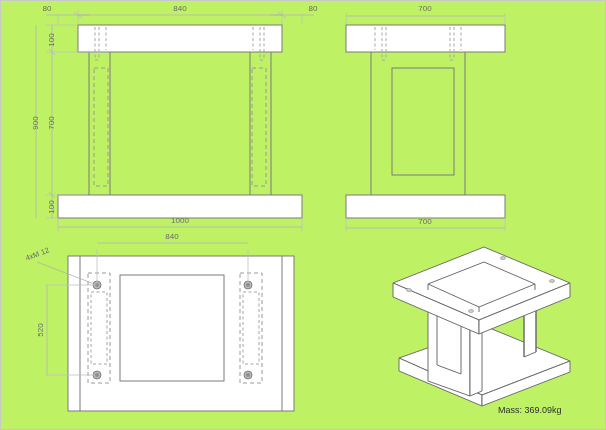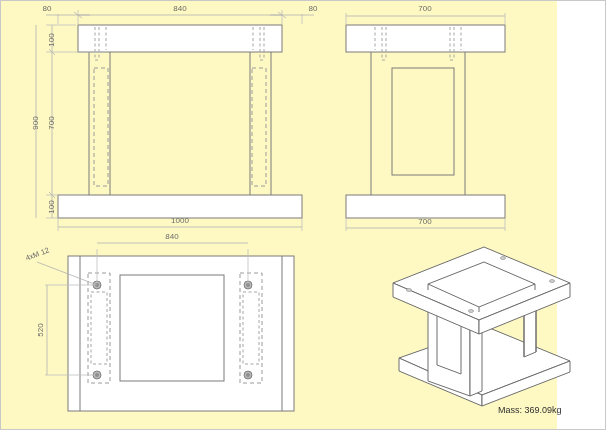--- a/index.html
+++ b/index.html
@@ -9,23 +9,23 @@
     background: #ffffff;
   }
   body {
     width: 606px;
     height: 430px;
     overflow: hidden;
     font-family: "Liberation Sans", sans-serif;
   }
   #sheet {
     position: relative;
-    width: 557px;
+    width: 606px;
     height: 430px;
-    background: #fef9c3;
+    background: #bef264;
     box-sizing: border-box;
     text-align: center;
   }
   #sheet-frame {
     position: absolute;
     left: 0; top: 0;
     width: 606px;
     height: 430px;
     border: 1px solid #c8c8c8;
     box-sizing: border-box;

